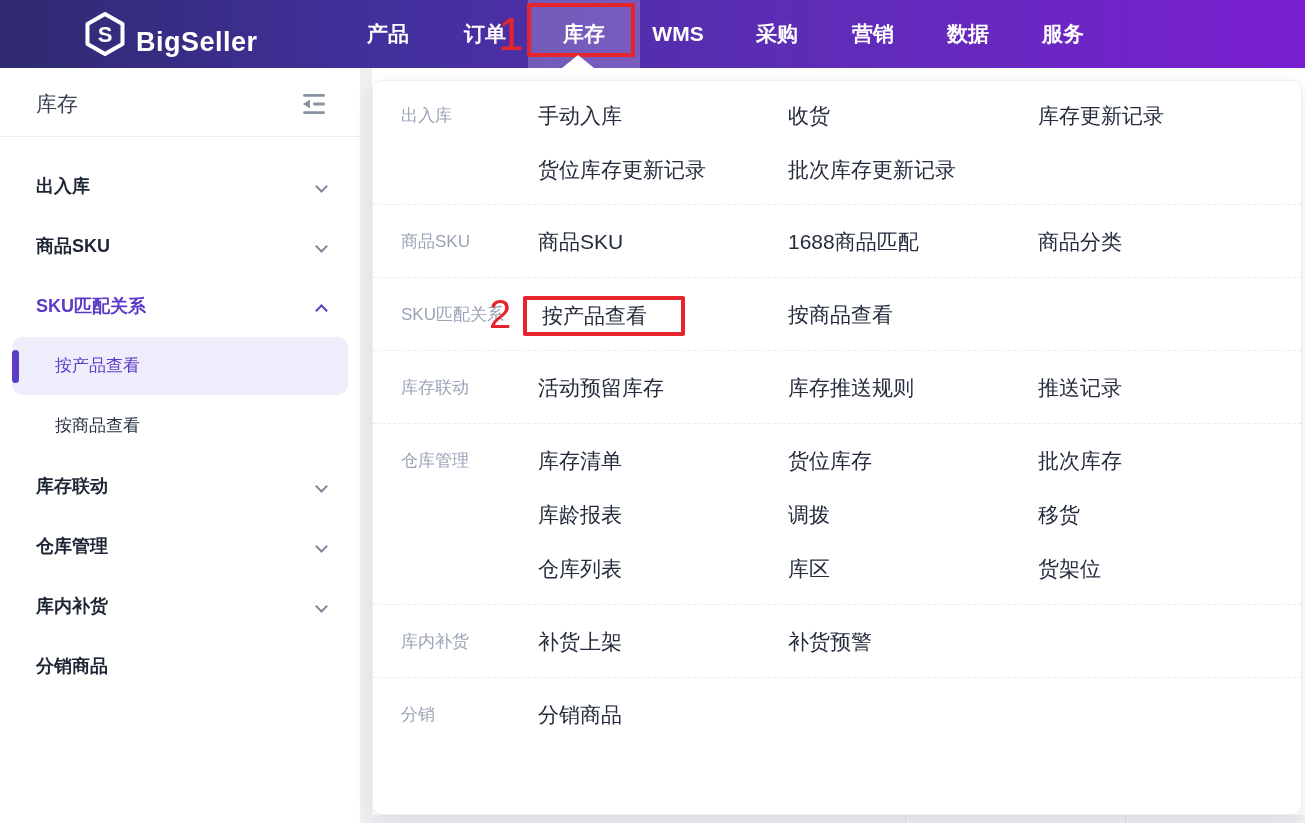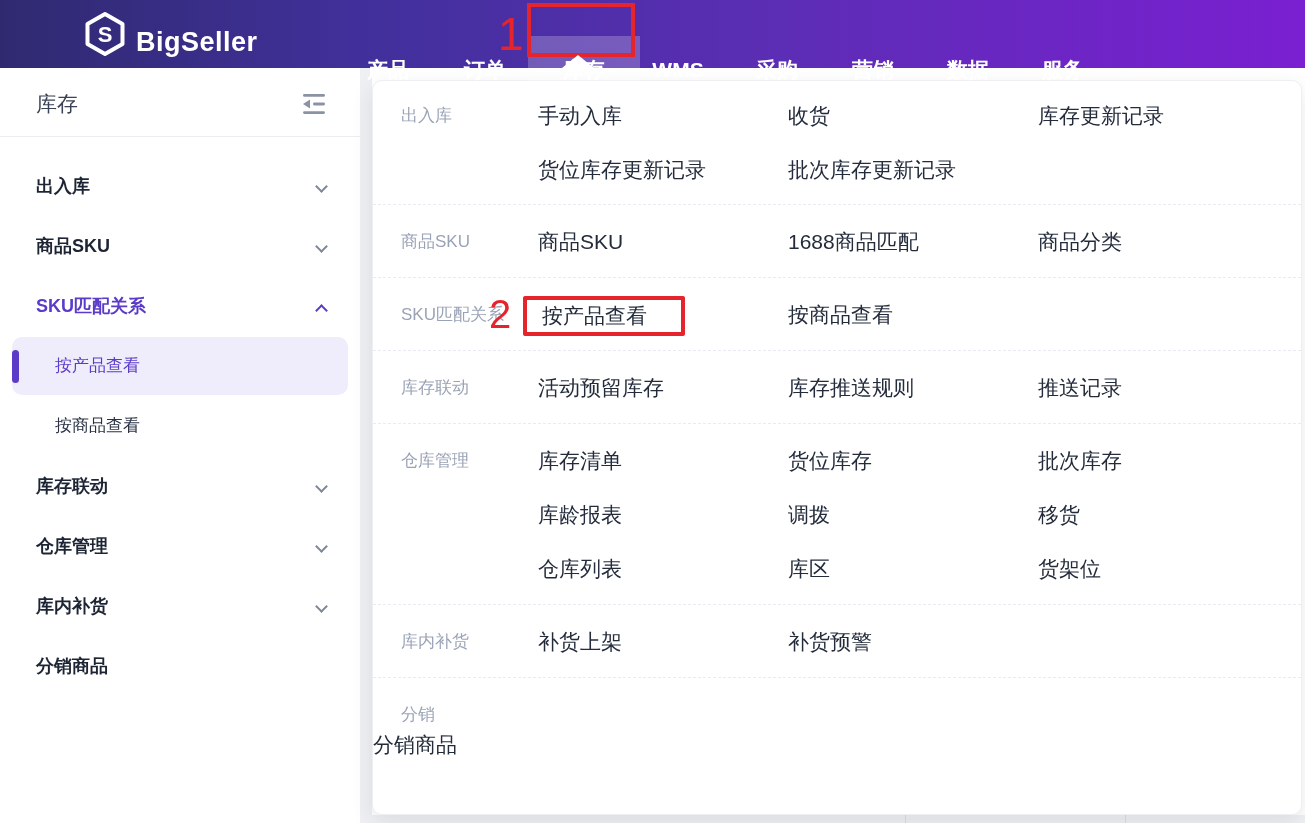--- a/index.html
+++ b/index.html
@@ -9,21 +9,21 @@
   *{margin:0;padding:0;box-sizing:border-box;}
   html,body{width:1305px;height:823px;overflow:hidden;}
   body{font-family:"Liberation Sans","DejaVu Sans",sans-serif;background:#ffffff;position:relative;}
 
   
   .nav{position:absolute;left:0;top:0;width:1305px;height:68px;z-index:30;
        background:linear-gradient(90deg,var(--navStart) 0%,#41309b 28%,#5c2db5 60%,var(--navEnd) 100%);}
   .logo{position:absolute;left:84px;top:0;height:68px;display:flex;align-items:center;gap:10px;cursor:pointer;}
   .logo-text{color:#fff;font-size:27px;font-weight:700;letter-spacing:.5px;margin-top:16px;}
   .nav-item{position:absolute;top:0;height:68px;line-height:68px;text-align:center;color:#fff;
-            font-size:21px;font-weight:600;cursor:pointer;margin-top:36px;}
+            font-size:21px;font-weight:600;cursor:pointer;}
   .nav-item.active{background:rgba(255,255,255,.22);}
   .annot-rect{position:absolute;left:527px;top:3px;width:108px;height:54px;
               border:4px solid var(--annotRed);z-index:40;pointer-events:none;}
   .annot-num{color:var(--annotRed);font-weight:400;pointer-events:none;}
   .num1{position:absolute;left:498px;top:11px;font-size:46px;line-height:46px;z-index:41;}
   .dropdown-arrow{position:absolute;left:562px;top:55px;width:0;height:0;z-index:42;
                   border-left:16px solid transparent;border-right:16px solid transparent;
                   border-bottom:13px solid #ffffff;}
 
   
@@ -48,21 +48,21 @@
   .sel-bg{position:absolute;left:12px;right:12px;top:1px;bottom:1px;background:var(--selectedBg);border-radius:10px;}
   .sel-bar{position:absolute;left:12px;top:14px;width:7px;height:33px;border-radius:3.5px;background:var(--accent);}
   .sb-row.selected .sb-label{color:var(--accent);z-index:2;}
   .sb-row .sb-label{z-index:2;}
 
   
   .panel{position:absolute;left:372px;top:80px;width:930px;height:735px;background:#fff;z-index:20;
          border:1px solid #edeff3;border-radius:10px;box-shadow:0 8px 22px rgba(40,44,63,.10);overflow:hidden;}
   .sec{display:flex;padding:22px 0 20px 0;border-bottom:1px dashed #e8ebf1;position:relative;}
   .sec.first{padding-top:20px;padding-bottom:19px;}
-  .sec.last{border-bottom:none;padding-bottom:48px;flex-direction:column;}
+  .sec.last{border-bottom:none;padding-bottom:48px;}
   .sec-label{width:165px;padding-left:28px;flex:none;font-size:17px;color:#9aa3b6;line-height:30px;}
   .sec-items{flex:1;display:grid;grid-template-columns:250px 250px 1fr;grid-row-gap:24px;align-content:start;}
   .item{font-size:21px;font-weight:400;color:#242c3c;line-height:30px;cursor:pointer;white-space:nowrap;}
   .annot-box{display:inline-block;border:4px solid var(--annotRed);border-radius:2px;
              padding:3px 34px 3px 15px;margin:-6px 0 -6px -15px;line-height:26px;vertical-align:middle;}
   .num2{position:absolute;left:116px;top:16px;font-size:40px;line-height:40px;z-index:3;}
 </style>
 </head>
 <body>
 

